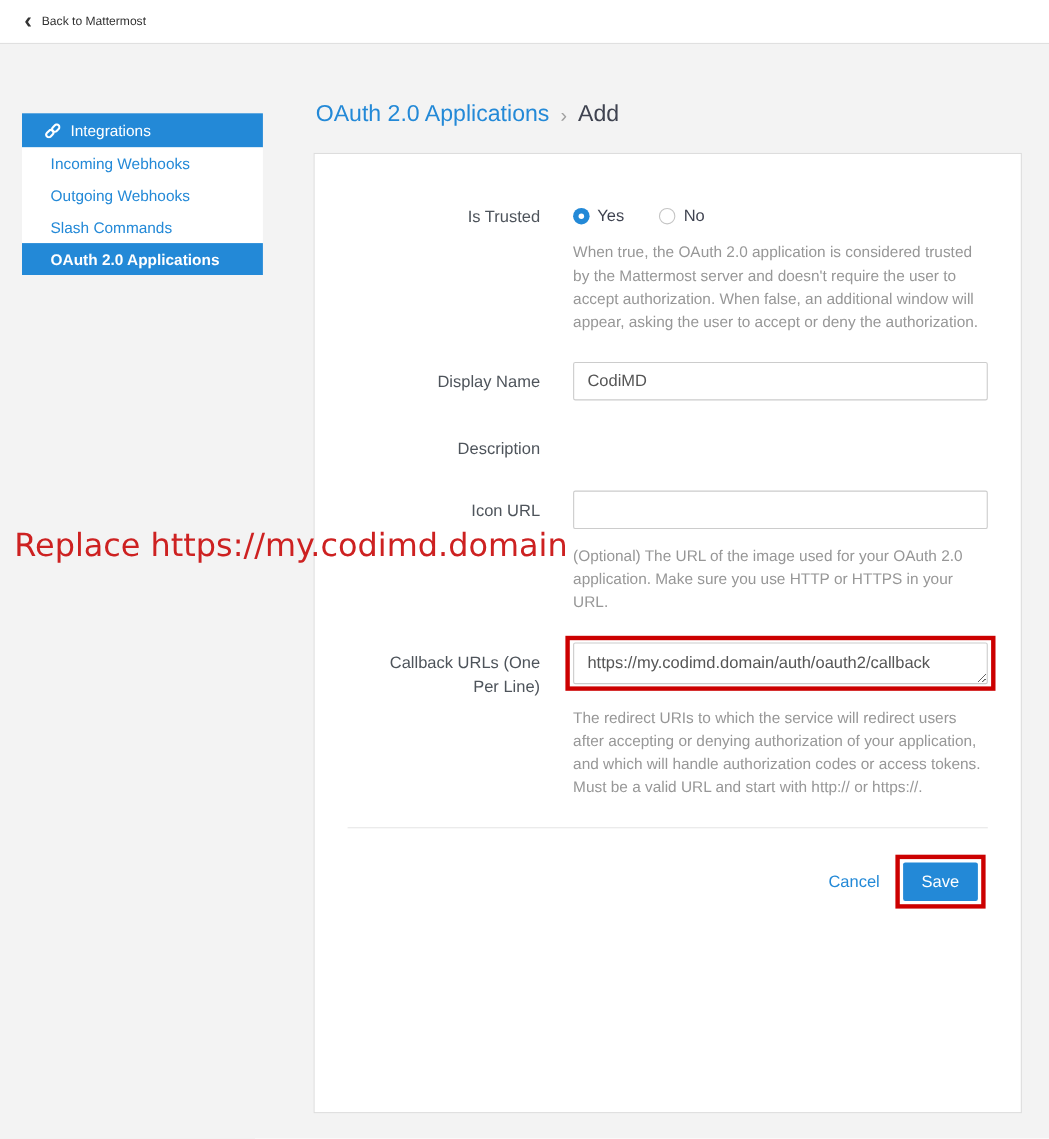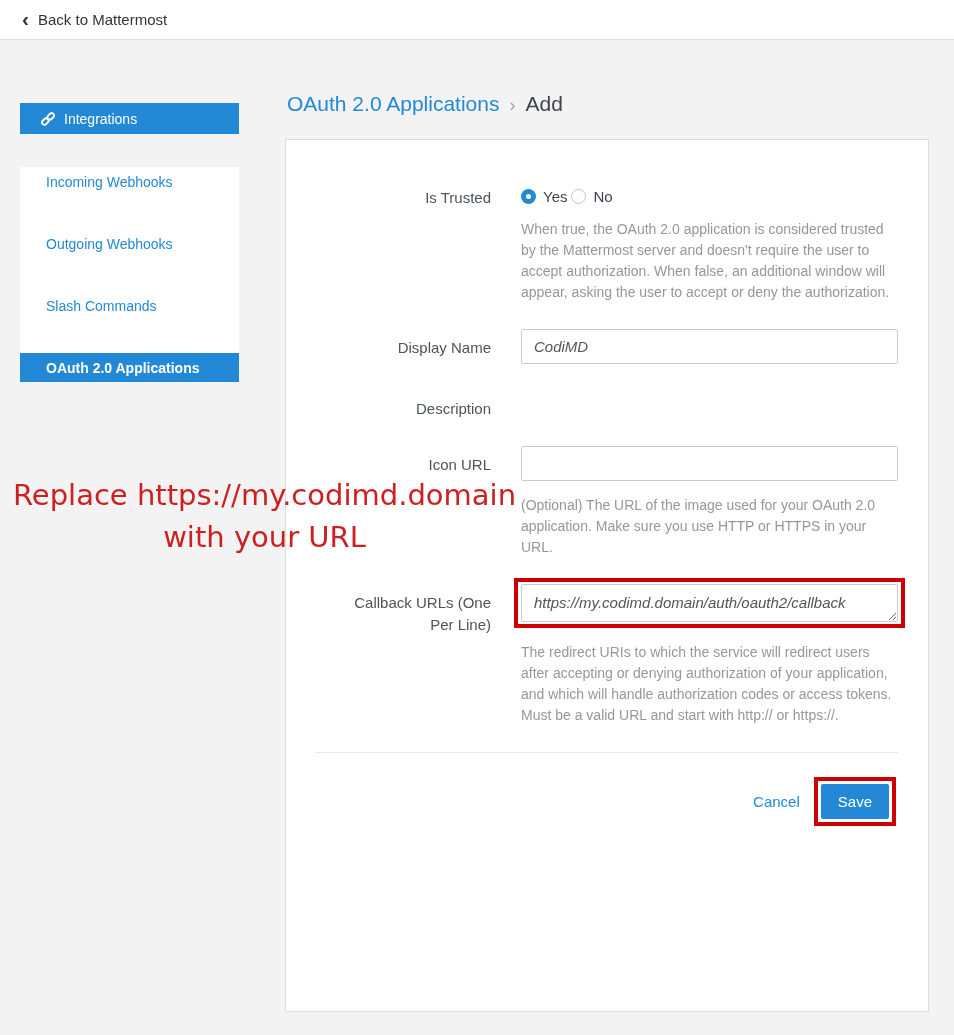--- a/index.html
+++ b/index.html
@@ -13,34 +13,34 @@
   }
 
   
   .topbar {
     position:absolute; left:0; top:0; width:954px; height:40px;
     background:#fff; border-bottom:1px solid #e0e0e0;
     display:flex; align-items:center; padding-left:22px;
   }
   .back-link { display:flex; align-items:center; gap:9px; cursor:pointer; text-decoration:none; color:#333; }
   .back-chevron { font-size:21px; line-height:1; color:#333; font-weight:bold; margin-top:-2px; }
-  .back-label { font-size:15px; color:#333; }
+  .back-label { font-size:11px; color:#333; }
 
   
   .sidebar { position:absolute; left:20px; top:89px; width:219px; }
   .sidebar-header {
     background:#2389d7; color:#fff; height:31px;
     display:flex; align-items:center; gap:9px; padding-left:21px;
     font-size:14px;
     margin-top:14px;
   }
   .sidebar-items { background:#fff; }
   .sidebar-item {
     height:29px; display:flex; align-items:center;
-    padding-left:26px; font-size:14px; color:#2389d7; cursor:pointer;margin-top:33px;
+    padding-left:26px; font-size:14px; color:#2389d7; cursor:pointer;
   }
   .sidebar-item.active { background:#2389d7; color:#fff; font-weight:bold; }
 
   
   .breadcrumb { position:absolute; left:287px; top:92px; font-size:21px; display:flex; align-items:center; gap:10px; }
   .breadcrumb-parent { color:#2389d7; cursor:pointer; }
   .breadcrumb-sep { color:#a0a0a0; font-size:18px; margin-top:2px; }
   .breadcrumb-current { color:#3f4350; }
 
   
@@ -56,28 +56,27 @@
     padding-top:8px; line-height:1.45;
   }
   .form-row.radio-row .col-label { padding-top:1px; }
   .col-control { margin-left:30px; width:377px; flex:none; }
 
   .text-input, .text-area {
     width:377px; height:35px; border:1px solid #ccc; border-radius:2px;
     padding:7px 12px; font-size:15px; color:#555;
     font-family:"Liberation Sans", sans-serif; background:#fff; outline:none;
     display:block;
-    font-style:italic;
   }
   .text-area { height:38px; resize:vertical; overflow:hidden; line-height:22px; }
 
   .help-text { margin-top:14px; font-size:14px; line-height:21px; color:#979797; }
 
   
-  .radio-group { display:flex; align-items:center; gap:4px; padding-top:2px; }
+  .radio-group { display:flex; align-items:center; gap:32px; padding-top:2px; }
   .radio-option { display:flex; align-items:center; gap:7px; font-size:15px; color:#3f4350; cursor:pointer; }
   .radio { width:15px; height:15px; border-radius:50%; border:1px solid #c5c5c5; background:#fff; display:inline-block; position:relative; flex:none; }
   .radio.checked { border:none; background:#2389d7; }
   .radio.checked::after {
     content:""; position:absolute; left:5px; top:5px; width:5px; height:5px;
     border-radius:50%; background:#fff;
   }
 
   
   .red-box { border:4px solid #cc0000; padding:2px 3px; margin:-6px -7px; }
@@ -91,21 +90,21 @@
   .save-button {
     background:#2389d7; color:#fff; border:none; border-radius:2px;
     font-size:15px; padding:9px 17px; cursor:pointer;
     font-family:"Liberation Sans", sans-serif;
   }
 
   
   .annotation {
     position:absolute; left:13px; top:474px; z-index:5;
     font-family:"DejaVu Sans", sans-serif;
-    font-size:29px; line-height:42px; color:#cd2121;text-align:center;
+    font-size:29px; line-height:42px; color:#cd2121;
   }
 
   .link-icon-svg { display:block; }
 </style>
 </head>
 <body>
 
 <div class="topbar">
   <a class="back-link">
     <span class="back-chevron">‹</span>
@@ -202,14 +201,13 @@
     <a class="cancel-link">Cancel</a>
     <span class="save-red-box">
       <button class="save-button">Save</button>
     </span>
   </div>
 
 </div>
 
 <div class="annotation">
   <div>Replace https://my.codimd.domain</div>
-  <div>with your URL</div>
 </div>
 
 </body></html>

